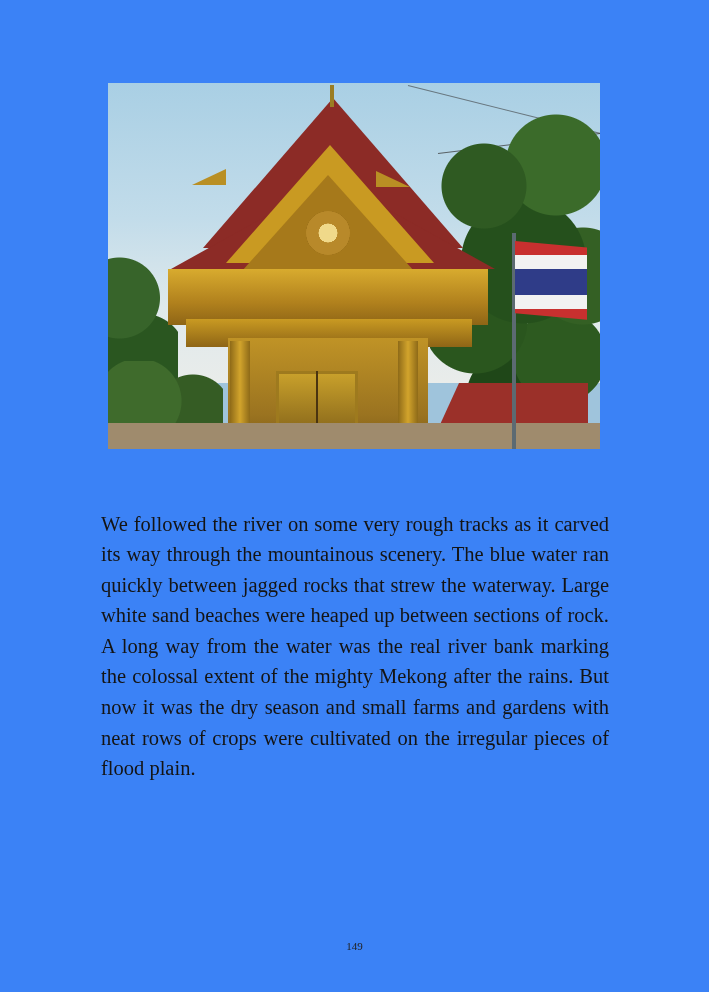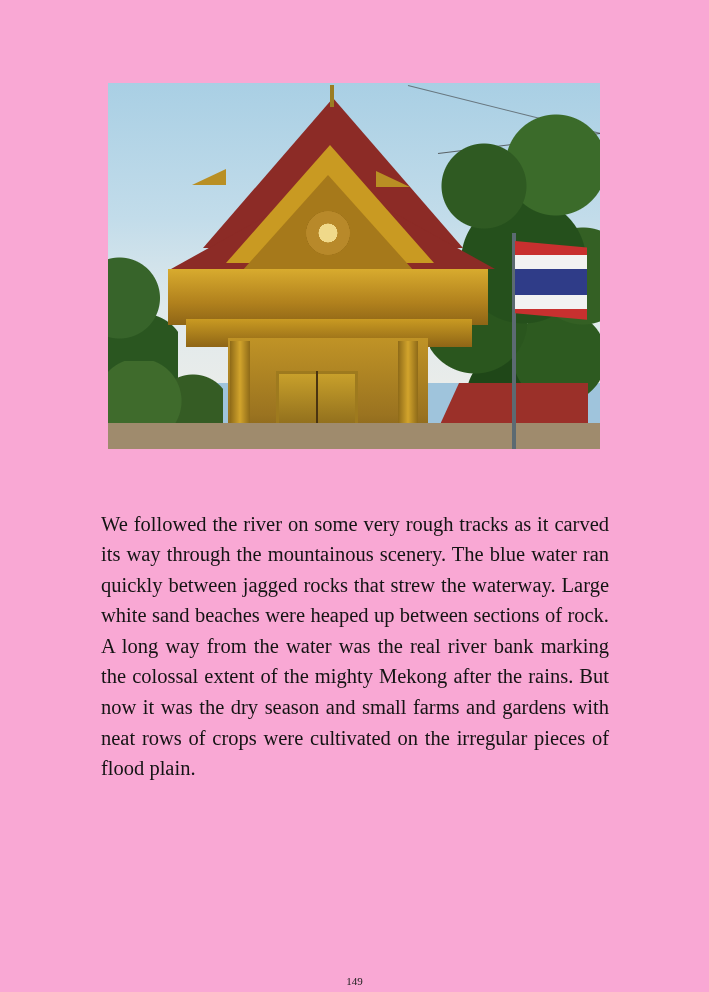--- a/index.html
+++ b/index.html
@@ -12,21 +12,21 @@
     height: 992px;
     position: relative;
     font-family: "Liberation Serif", serif;
     color: #1a1a1a;
     overflow: hidden;
   }
 
   .page {
     position: absolute;
     inset: 0;
-    background: #f9a8d4;
+    background: #3b82f6;
   }
 
   
   .figure {
     position: absolute;
     left: 108px;
     top: 83px;
     width: 492px;
     height: 366px;
     overflow: hidden;
@@ -279,21 +279,20 @@
 
   .folio {
     position: absolute;
     left: 0;
     top: 940px;
     width: 709px;
     text-align: center;
     font-size: 11px;
     color: #222;
     font-family: "Liberation Serif", serif;
-    margin-top: 35px;
   }
 </style>
 </head>
 <body>
 
 <div class="page">
 
   <div class="figure">
     <div class="photo">
       <div class="sky"></div>

